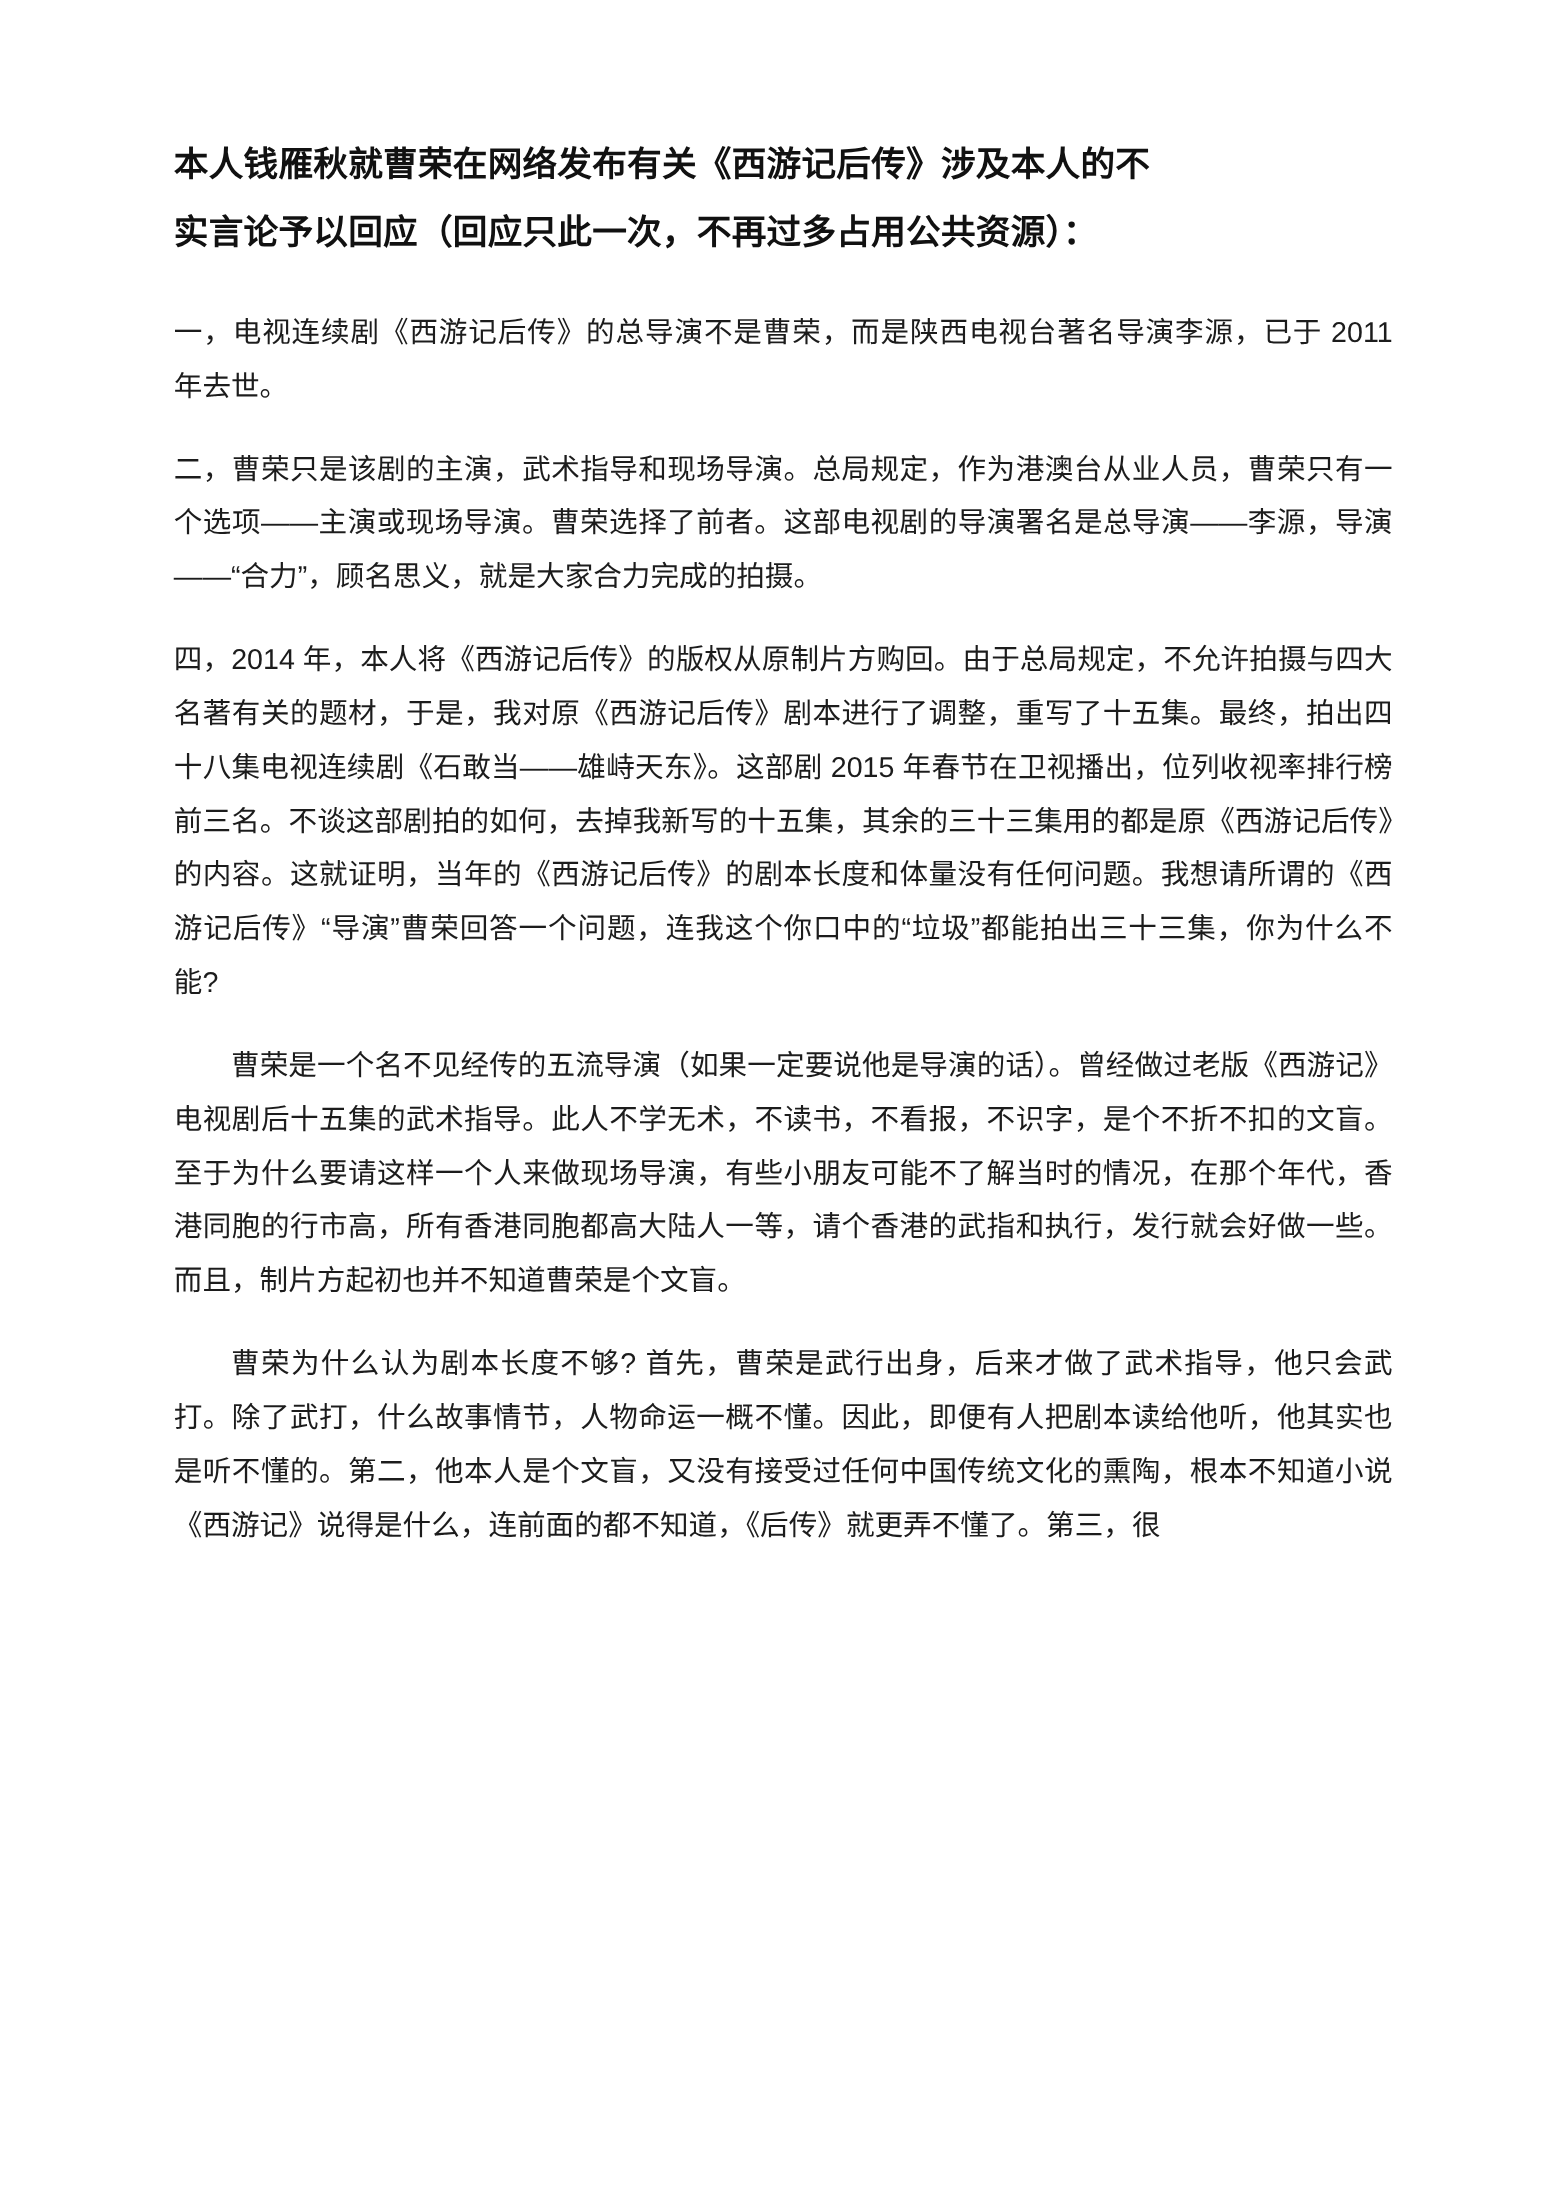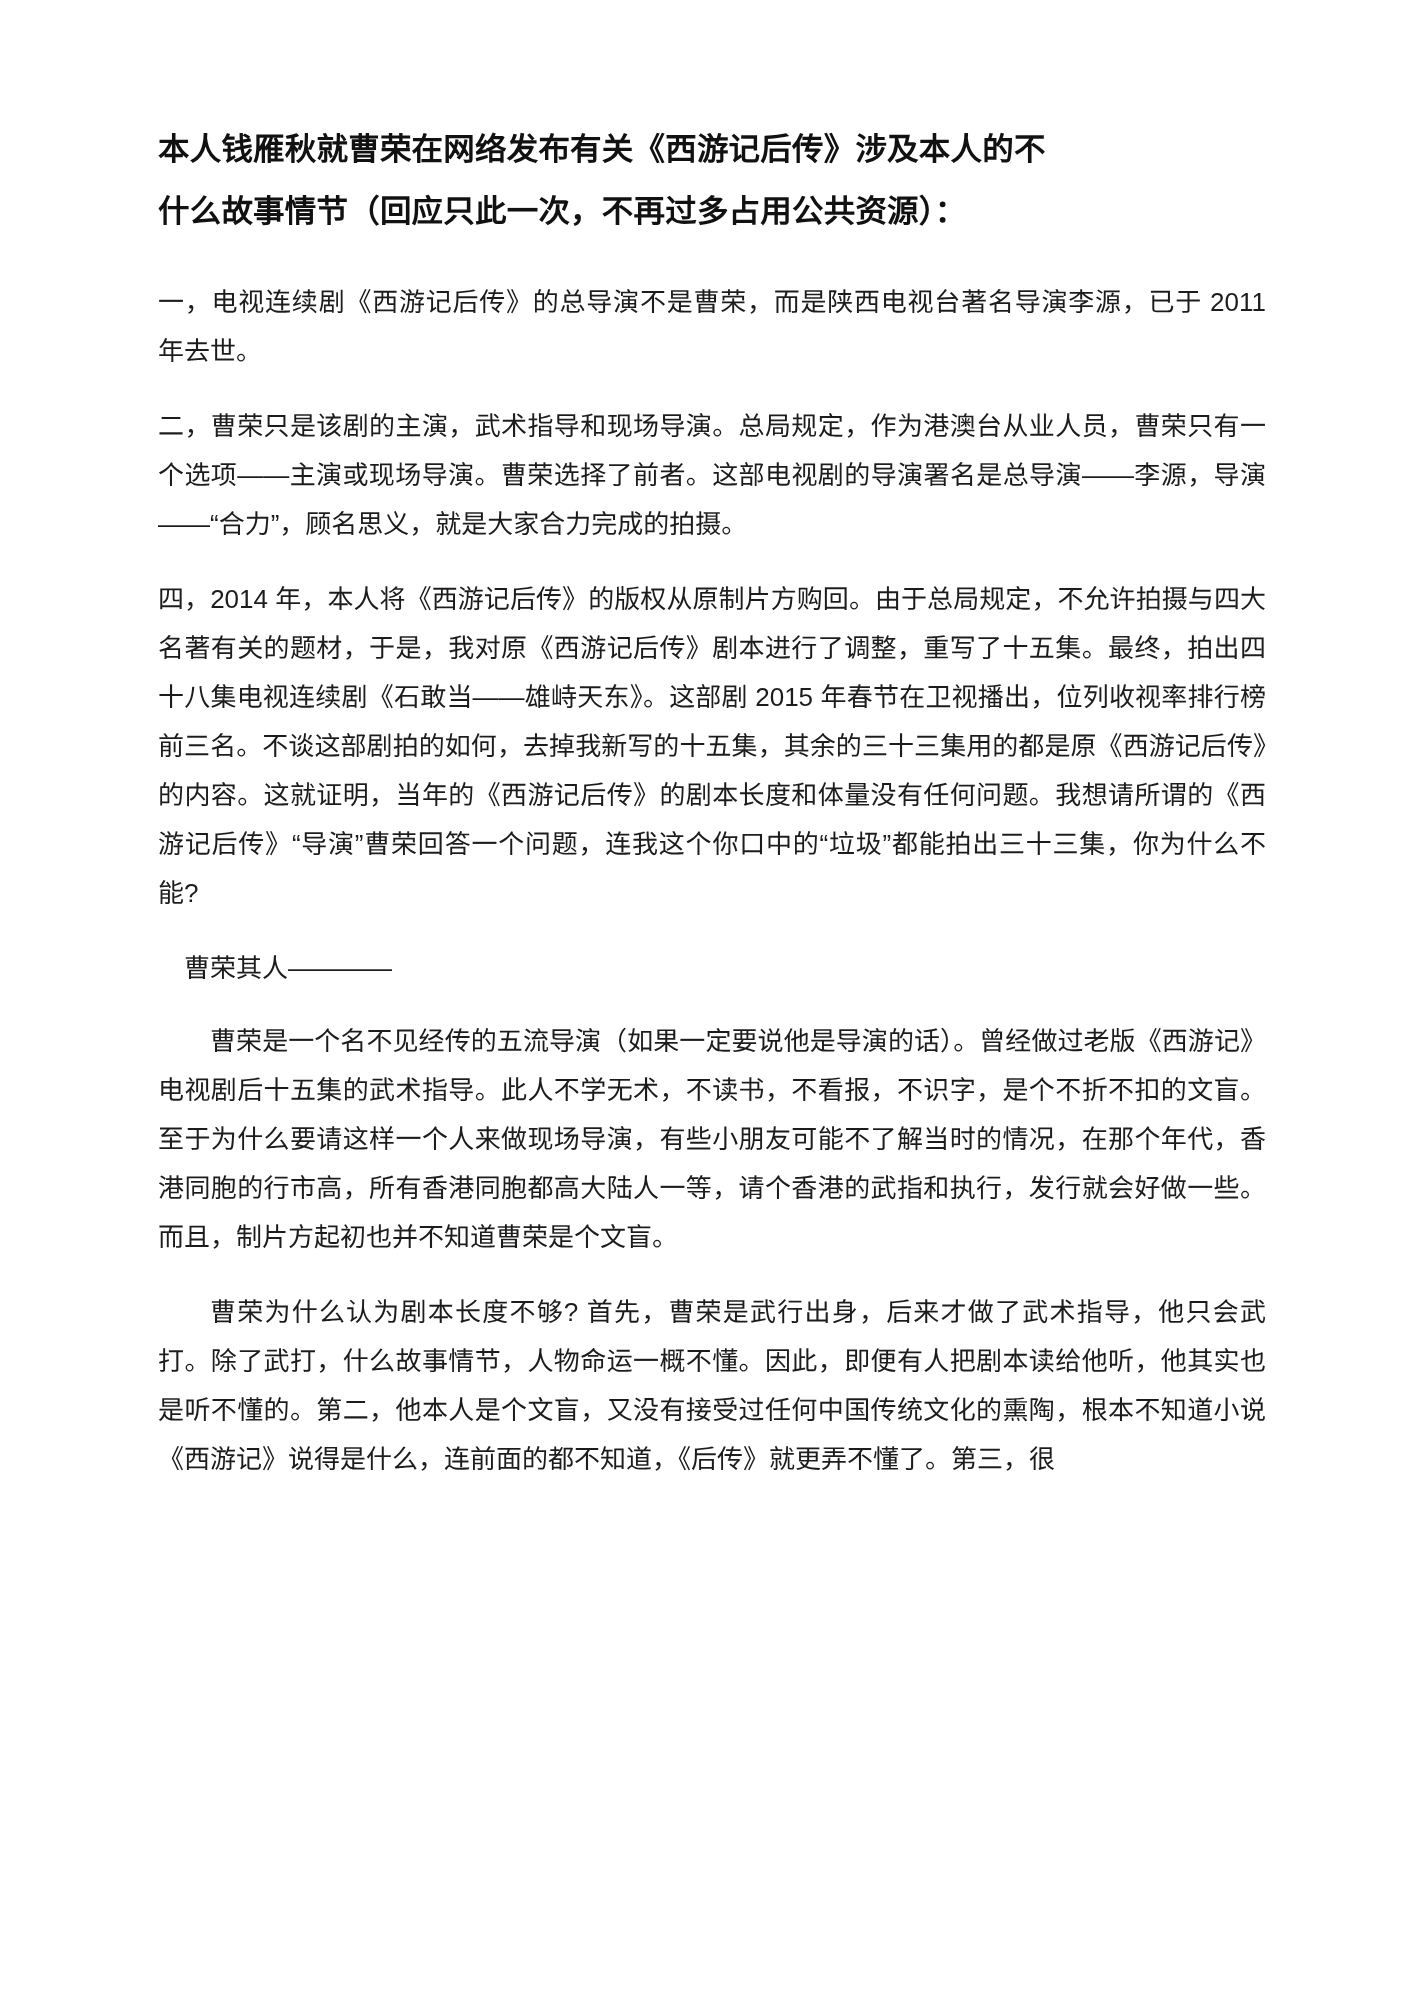--- a/index.html
+++ b/index.html
@@ -78,31 +78,30 @@
   }
 </style>
 </head>
 <body>
 
 <div class="page">
   <div class="content">
 
     <h1 class="doc-title">
       <span class="title-line">本人钱雁秋就曹荣在网络发布有关《西游记后传》涉及本人的不</span>
-      <span class="title-line">什么故事情节（回应只此一次，不再过多占用公共资源）：</span>
+      <span class="title-line">实言论予以回应（回应只此一次，不再过多占用公共资源）：</span>
     </h1>
 
     <p class="para numbered">一，电视连续剧《西游记后传》的总导演不是曹荣，而是陕西电视台著名导演李源，已于 2011 年去世。</p>
 
     <p class="para numbered">二，曹荣只是该剧的主演，武术指导和现场导演。总局规定，作为港澳台从业人员，曹荣只有一个选项——主演或现场导演。曹荣选择了前者。这部电视剧的导演署名是总导演——李源，导演——“合力”，顾名思义，就是大家合力完成的拍摄。</p>
 
 
     <p class="para numbered">四，2014 年，本人将《西游记后传》的版权从原制片方购回。由于总局规定，不允许拍摄与四大名著有关的题材，于是，我对原《西游记后传》剧本进行了调整，重写了十五集。最终，拍出四十八集电视连续剧《石敢当——雄峙天东》。这部剧 2015 年春节在卫视播出，位列收视率排行榜前三名。不谈这部剧拍的如何，去掉我新写的十五集，其余的三十三集用的都是原《西游记后传》的内容。这就证明，当年的《西游记后传》的剧本长度和体量没有任何问题。我想请所谓的《西游记后传》“导演”曹荣回答一个问题，连我这个你口中的“垃圾”都能拍出三十三集，你为什么不能?</p>
 
-    <div class="section-head">曹荣其人————</div>
 
     <p class="para indented">曹荣是一个名不见经传的五流导演（如果一定要说他是导演的话）。曾经做过老版《西游记》电视剧后十五集的武术指导。此人不学无术，不读书，不看报，不识字，是个不折不扣的文盲。至于为什么要请这样一个人来做现场导演，有些小朋友可能不了解当时的情况，在那个年代，香港同胞的行市高，所有香港同胞都高大陆人一等，请个香港的武指和执行，发行就会好做一些。而且，制片方起初也并不知道曹荣是个文盲。</p>
 
 
     <p class="para indented last">曹荣为什么认为剧本长度不够? 首先，曹荣是武行出身，后来才做了武术指导，他只会武打。除了武打，什么故事情节，人物命运一概不懂。因此，即便有人把剧本读给他听，他其实也是听不懂的。第二，他本人是个文盲，又没有接受过任何中国传统文化的熏陶，根本不知道小说《西游记》说得是什么，连前面的都不知道，《后传》就更弄不懂了。第三，很</p>
 
   </div>
 </div>
 
 </body></html>

